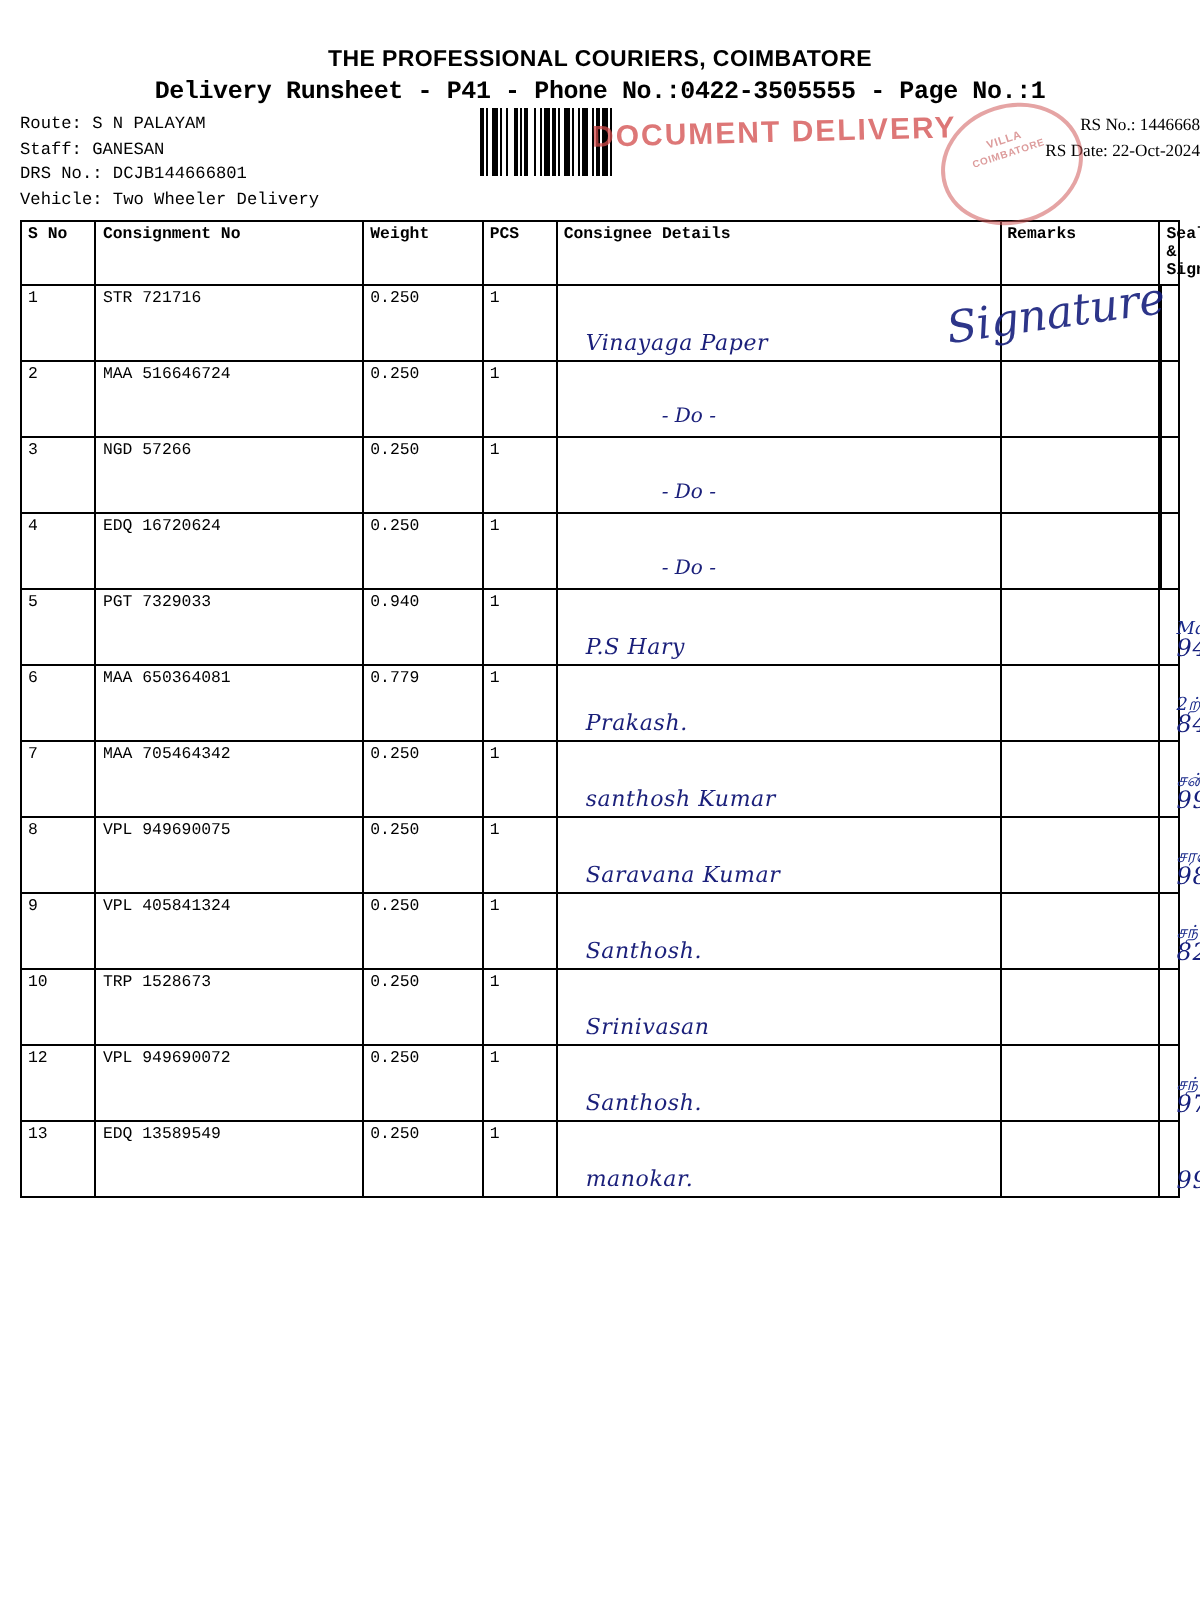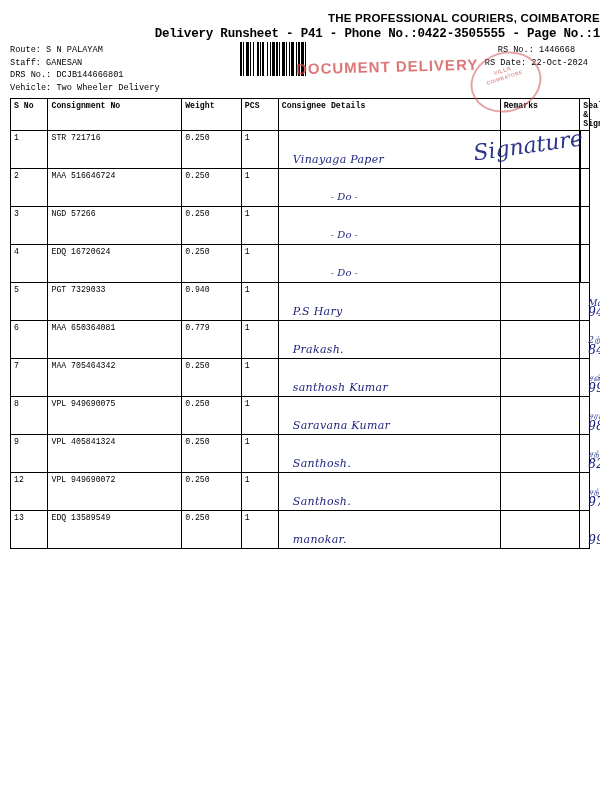--- a/index.html
+++ b/index.html
@@ -11,22 +11,22 @@
   }
   .page {
     position: relative;
     width: 600px; height: 800px;
     background: #fff;
     overflow: hidden;
   }
 
   
   .doc-header {
-    text-align: right;
-    padding-top: 12px;
+    text-align: center;
+    padding-top: 24px;
   }
   .company-title {
     font-size: 11.5px;
     font-weight: bold;
     letter-spacing: 0.2px;
     color: #000;
   }
   .runsheet-title {
     font-size: 12.5px;
     font-weight: bold;
@@ -45,25 +45,25 @@
   .meta-left {
     position: absolute;
     left: 10px; top: 0;
     font-family: "Liberation Mono", monospace;
     font-size: 8.6px;
     line-height: 12.6px;
     color: #000;
   }
   .meta-right {
     position: absolute;
-    right: 12px; top: 0;
-    font-family: Liberation Mono, monospace;
+    right: 0; top: 0;
+    font-family: Liberation Serif, serif;
     font-size: 8.6px;
     line-height: 12.6px;
-    text-align: center;
+    text-align: right;
     color: #000;
   }
   .barcode {
     position: absolute;
     left: 50%;
     transform: translateX(-50%);
     top: -2px;
     width: 120px;
     height: 34px;
     display: flex;
@@ -395,20 +395,31 @@
             <td class="col-cons row-cell">
               <span class="hw hw-name">Santhosh.</span>
             </td>
             <td class="col-remark row-cell"></td>
             <td class="col-seal row-cell">
               <span class="hw hw-sig">சந்தோஷ்</span>
               <span class="hw hw-num">8270229341</span>
             </td>
           </tr>
           <tr>
+            <td class="col-sno row-cell">10</td>
+            <td class="col-cno row-cell">TRP 1528673</td>
+            <td class="col-weight row-cell">0.250</td>
+            <td class="col-pcs row-cell">1</td>
+            <td class="col-cons row-cell">
+              <span class="hw hw-name">Srinivasan</span>
+            </td>
+            <td class="col-remark row-cell"></td>
+            <td class="col-seal row-cell"></td>
+          </tr>
+          <tr>
             <td class="col-sno row-cell">12</td>
             <td class="col-cno row-cell">VPL 949690072</td>
             <td class="col-weight row-cell">0.250</td>
             <td class="col-pcs row-cell">1</td>
             <td class="col-cons row-cell">
               <span class="hw hw-name">Santhosh.</span>
             </td>
             <td class="col-remark row-cell"></td>
             <td class="col-seal row-cell">
               <span class="hw hw-sig">சந்தோஷ்</span>

